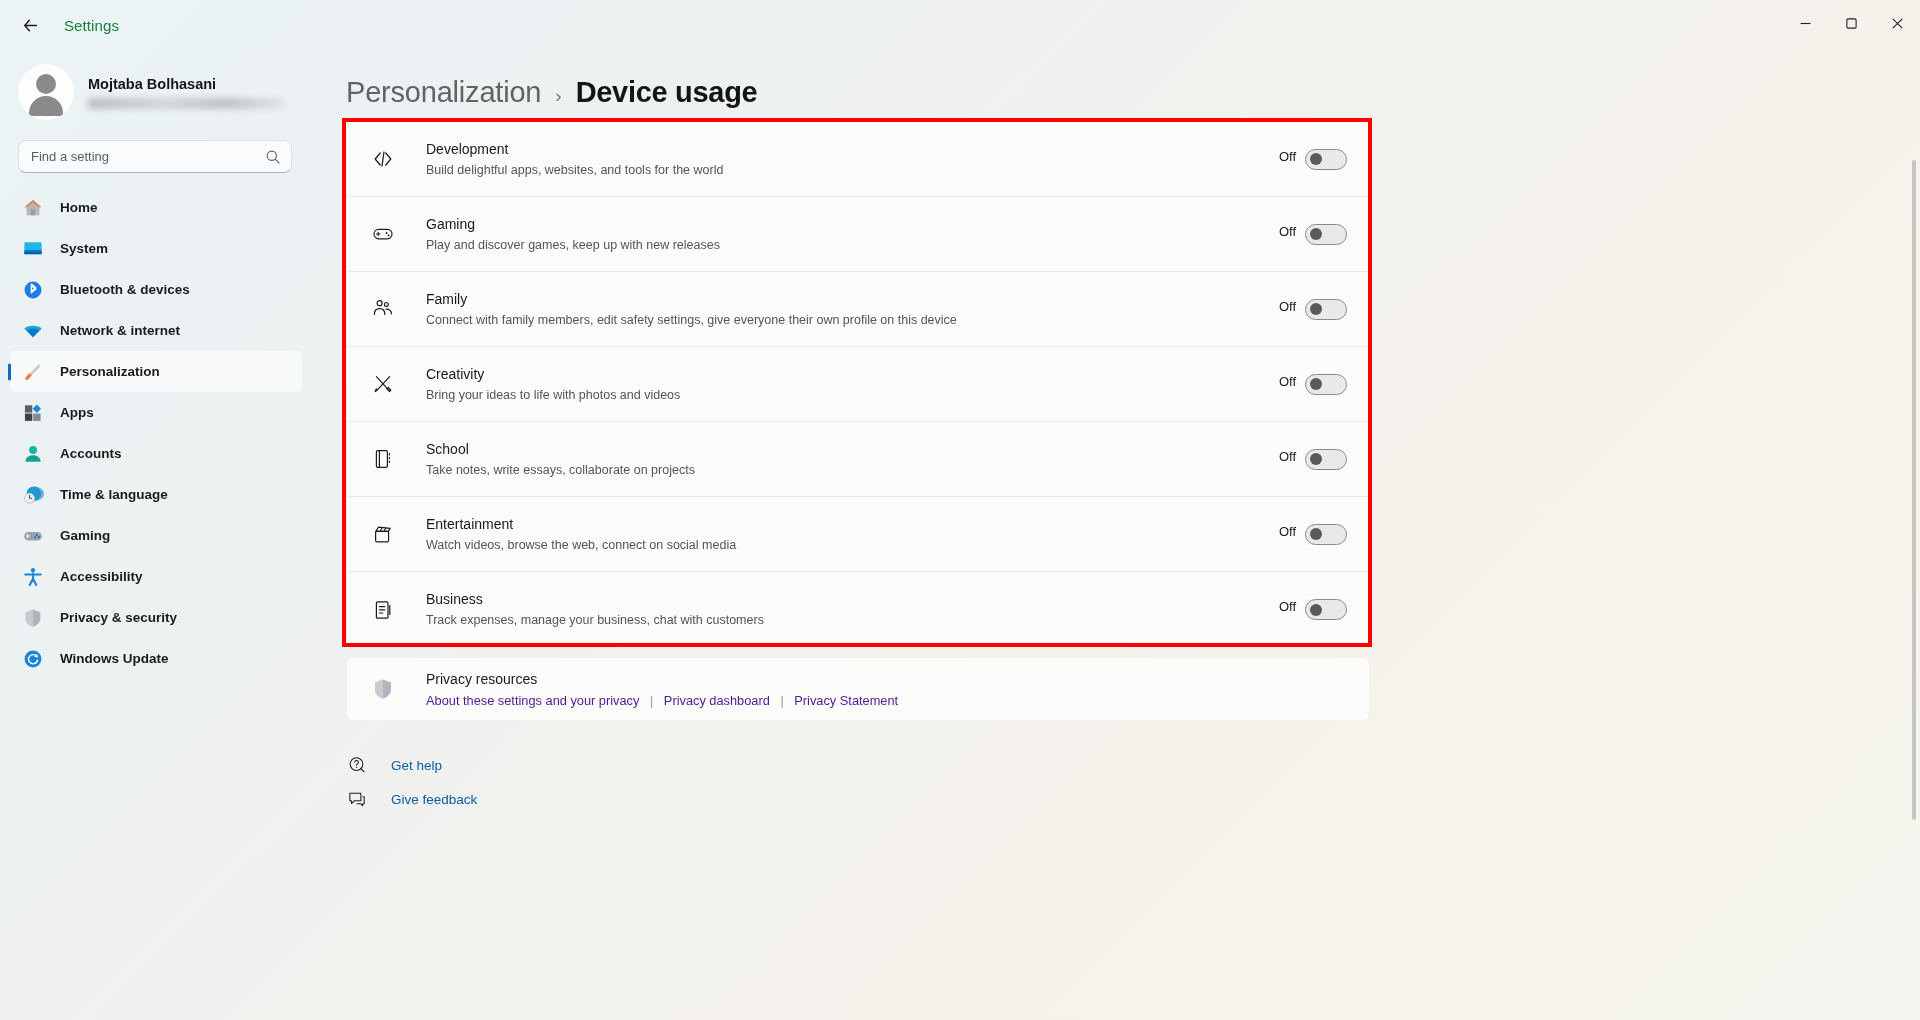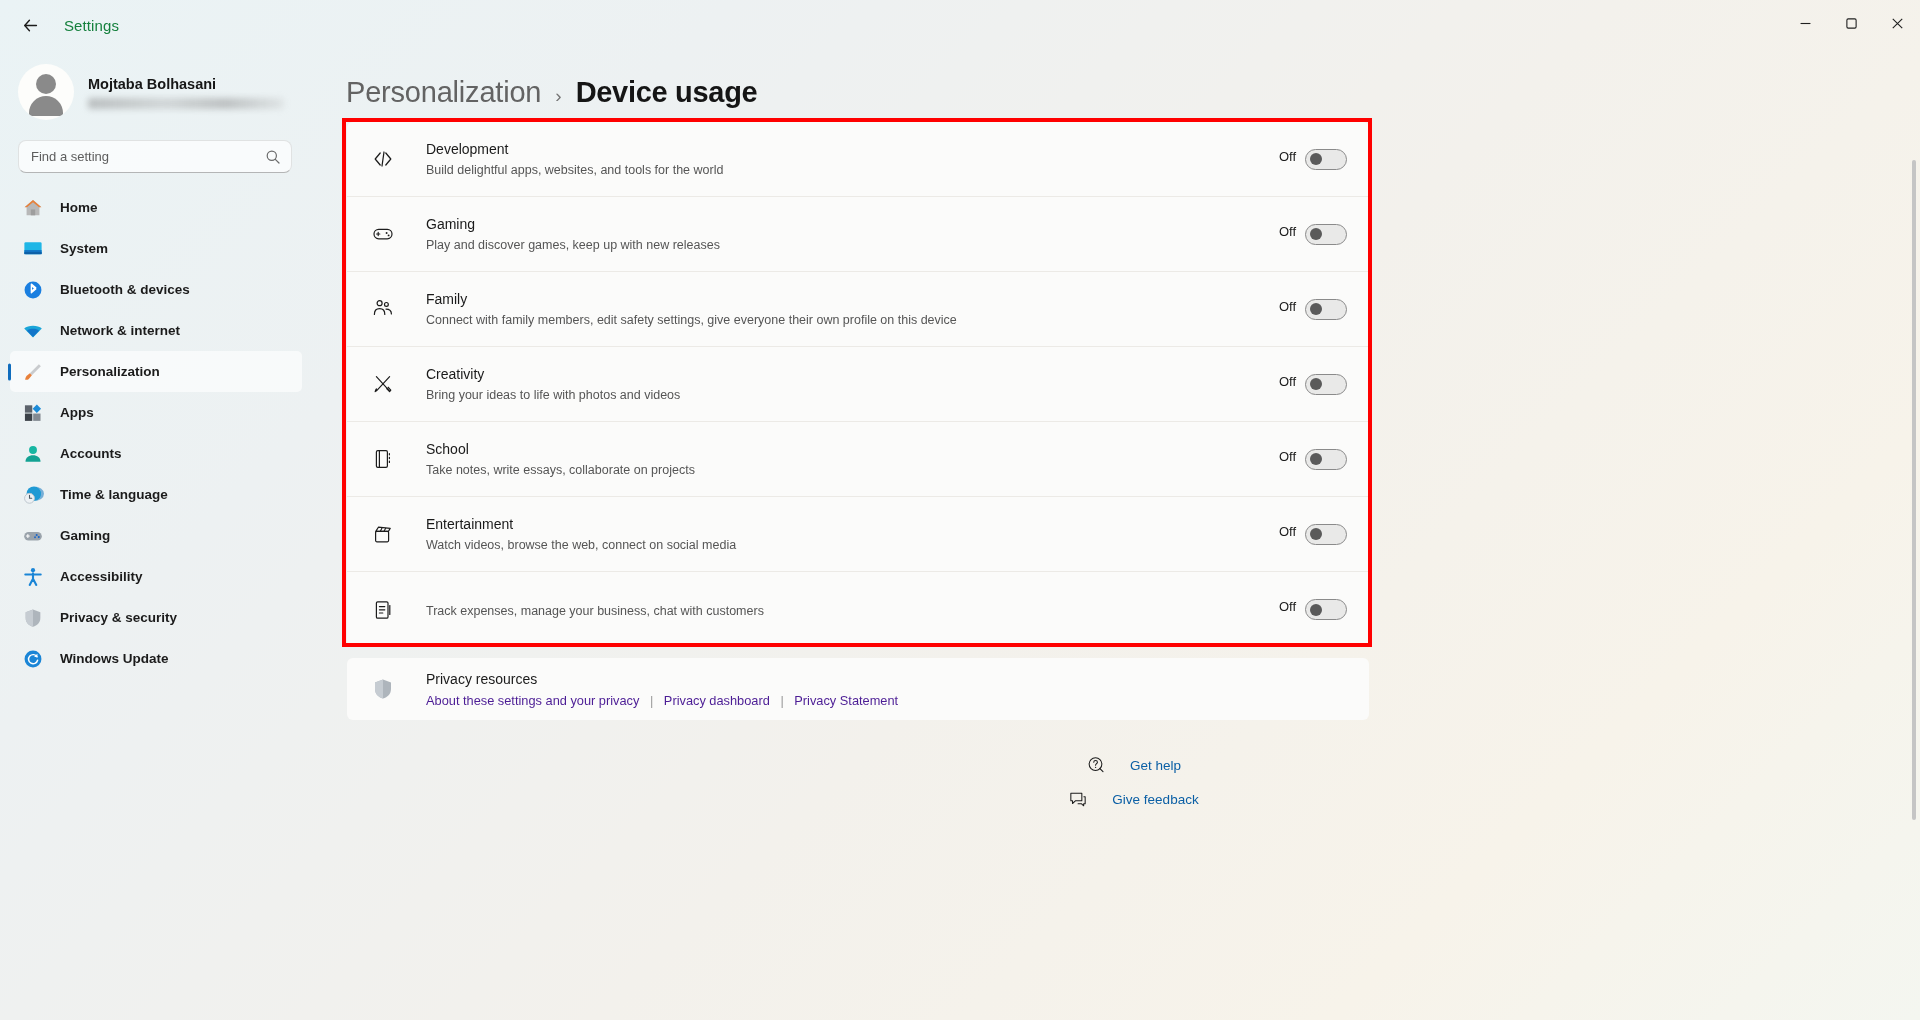--- a/index.html
+++ b/index.html
@@ -155,21 +155,21 @@
   }
   .privacy-ico { width: 24px; height: 24px; flex: 0 0 24px; margin-right: 31px; }
   .privacy-title { font-size: 14px; color: #1a1a1a; line-height: 19px; }
   .privacy-links { margin-top: 3px; font-size: 12.8px; line-height: 17px; }
   .privacy-links a { color: #4c1d95; text-decoration: none; }
   .link-sep { color: #9a9a9a; margin: 0 7px; }
 
   
   .footer { margin-top: 28px; padding-left: 13px; }
   .foot-item {
-    display: flex; align-items: center; height: 34px; cursor: pointer; margin-bottom: 0; justify-content: center;
+    display: flex; align-items: center; height: 34px; cursor: pointer; margin-bottom: 0;
   }
   .foot-ico { width: 20px; height: 20px; flex: 0 0 20px; margin-right: 24px; color: #1c1c1c; }
   .foot-label { font-size: 13.5px; color: #0b5fa5; }
 
   
   .scrollbar {
     position: absolute; right: 4px; top: 110px; width: 4px; height: 660px;
     background: #c5c5c5; border-radius: 2px;
   }
 </style>
@@ -449,20 +449,21 @@
           </div>
         </div>
 
         <div class="row">
           <svg class="row-ico" viewBox="0 0 24 24">
             <rect x="5.4" y="3.8" width="11.6" height="16.4" rx="1.3" fill="none" stroke="currentColor" stroke-width="1.2"></rect>
             <path d="M8.4 8.6 H13.8 M8.4 11.8 H13.8 M8.4 15 H11.8" stroke="currentColor" stroke-width="1.15" stroke-linecap="round"></path>
             <path d="M18.8 7.6 V16.4" stroke="currentColor" stroke-width="1.2" stroke-linecap="round"></path>
           </svg>
           <div class="row-text">
+            <div class="row-title">Business</div>
             <div class="row-sub">Track expenses, manage your business, chat with customers</div>
           </div>
           <div class="row-right">
             <span class="toggle-state">Off</span>
             <div class="toggle"></div>
           </div>
         </div>
 
       </div>
     </div>

